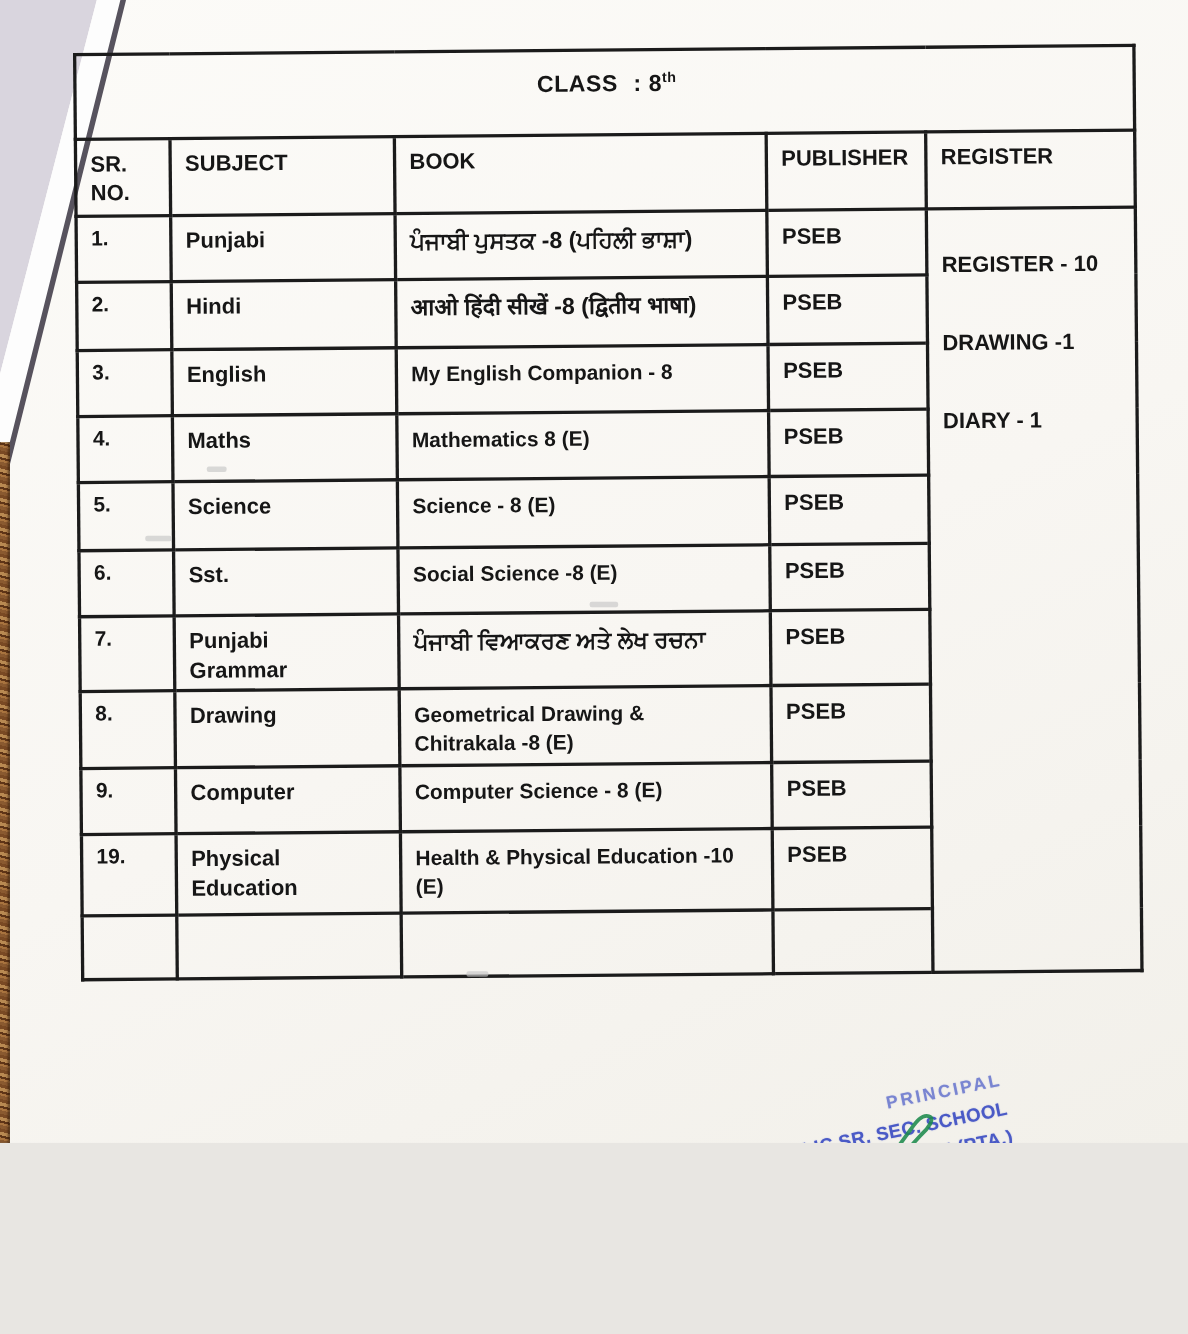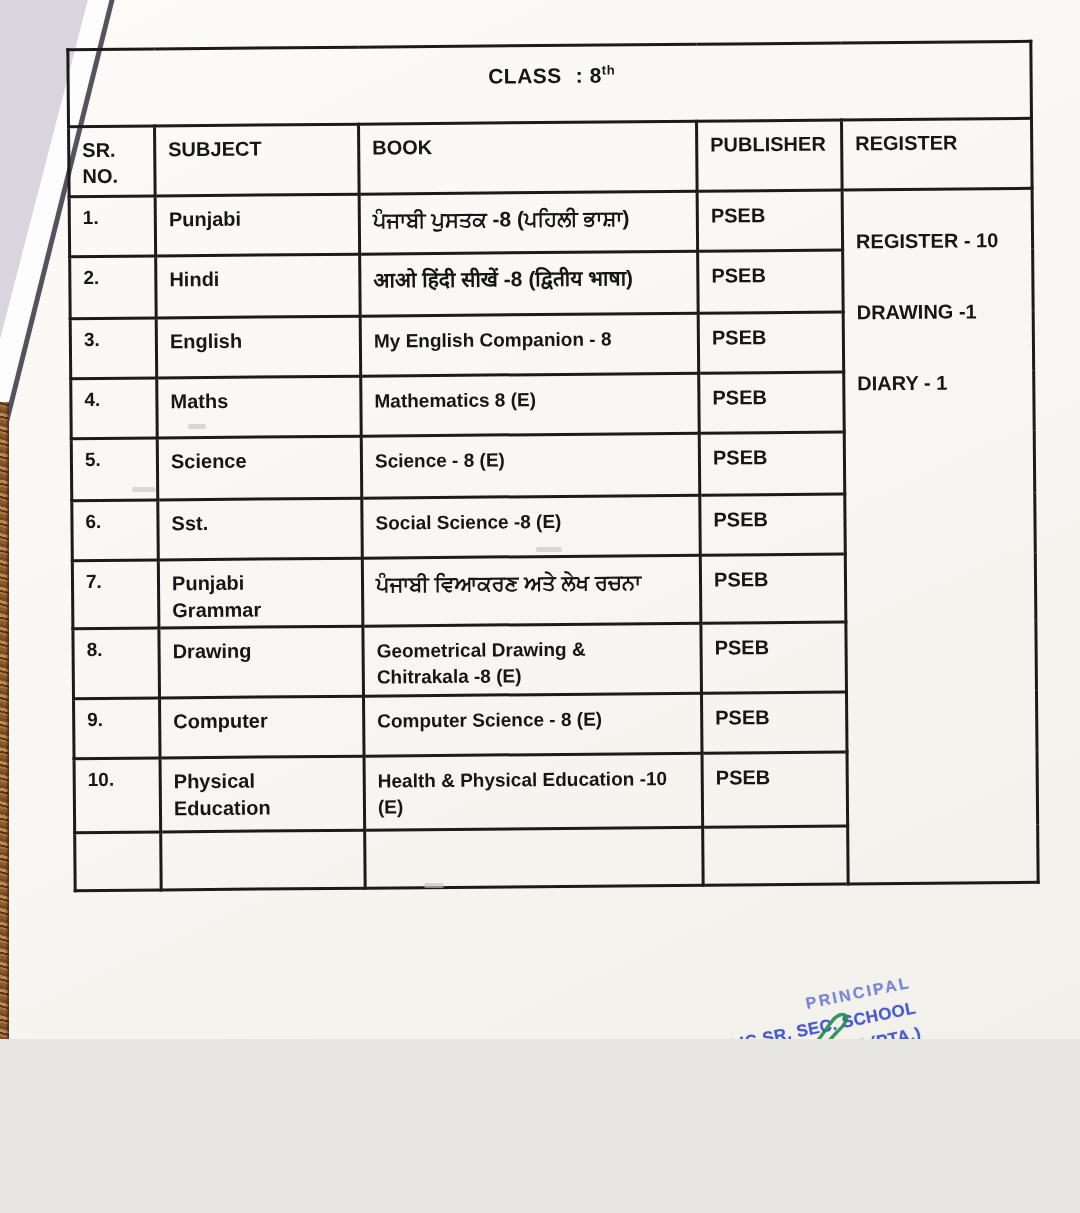--- a/index.html
+++ b/index.html
@@ -144,21 +144,21 @@
 Chitrakala -8 (E)</td>
         <td class="c-pub">PSEB</td>
       </tr>
       <tr style="height:60px">
         <td class="c-sr">9.</td>
         <td class="c-subj">Computer</td>
         <td class="c-book">Computer Science - 8 (E)</td>
         <td class="c-pub">PSEB</td>
       </tr>
       <tr style="height:74px">
-        <td class="c-sr">10.</td>
+        <td class="c-sr">19.</td>
         <td class="c-subj">Physical
 Education</td>
         <td class="c-book">Health &amp; Physical Education -10
 (E)</td>
         <td class="c-pub">PSEB</td>
       </tr>
       <tr style="height:58px">
         <td class="c-sr"></td>
         <td class="c-subj"></td>
         <td class="c-book"></td>

